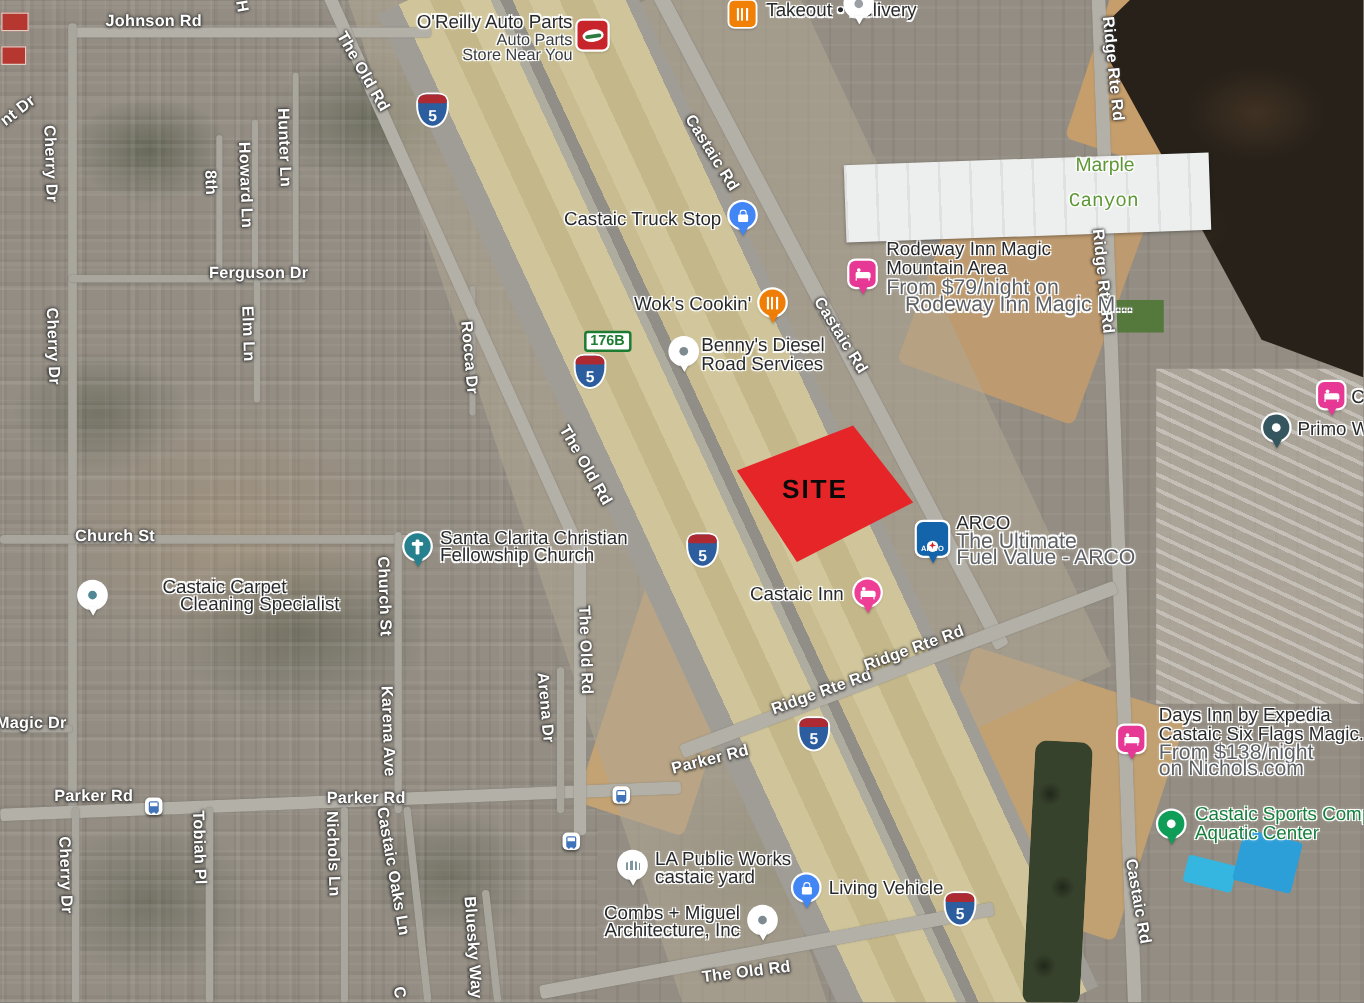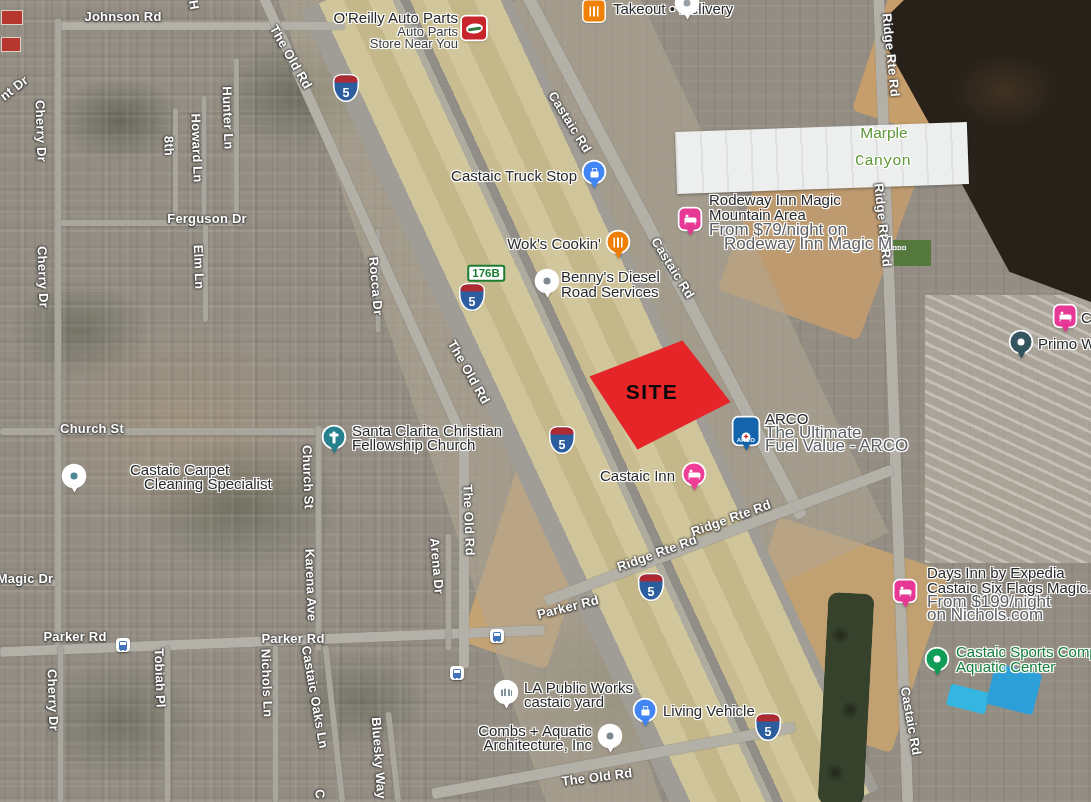--- a/index.html
+++ b/index.html
@@ -245,28 +245,28 @@
       <div class="plabel pl-dark" style="left: 352px; top: 431px; transform: translate(0px, -50%); text-align: right;">Santa Clarita Christian</div>
       <div class="plabel pl-dark" style="left: 352px; top: 445px; transform: translate(0px, -50%);">Fellowship Church</div>
       <div class="plabel pl-dark" style="left: 765px; top: 419px; transform: translate(0px, -50%);">ARCO</div>
       <div class="plabel pl-gray" style="left: 765px; top: 433px; transform: translate(0px, -50%);">The Ultimate</div>
       <div class="plabel pl-gray" style="left: 765px; top: 446px; transform: translate(0px, -50%);">Fuel Value - ARCO</div>
       <div class="plabel pl-dark" style="left: 675px; top: 476px; transform: translate(-100%, -50%);">Castaic Inn</div>
       <div class="plabel pl-dark" style="left: 1038px; top: 344px; transform: translate(0px, -50%);">Primo W</div>
       <div class="plabel pl-dark" style="left: 1081px; top: 318px; transform: translate(0px, -50%);">C</div>
       <div class="plabel pl-dark" style="left: 927px; top: 573px; transform: translate(0px, -50%);">Days Inn by Expedia</div>
       <div class="plabel pl-dark" style="left: 927px; top: 588px; transform: translate(0px, -50%);">Castaic Six Flags Magic...</div>
-      <div class="plabel pl-gray" style="left: 927px; top: 602px; transform: translate(0px, -50%);">From $199/night</div>
+      <div class="plabel pl-gray" style="left: 927px; top: 602px; transform: translate(0px, -50%);">From $138/night</div>
       <div class="plabel pl-gray" style="left: 927px; top: 615px; transform: translate(0px, -50%);">on Nichols.com</div>
       <div class="plabel pl-green" style="left: 956px; top: 652px; transform: translate(0px, -50%);">Castaic Sports Compl</div>
       <div class="plabel pl-green" style="left: 956px; top: 667px; transform: translate(0px, -50%);">Aquatic Center</div>
       <div class="plabel pl-dark" style="left: 524px; top: 688px; transform: translate(0px, -50%);">LA Public Works</div>
       <div class="plabel pl-dark" style="left: 524px; top: 702px; transform: translate(0px, -50%);">castaic yard</div>
       <div class="plabel pl-dark" style="left: 663px; top: 711px; transform: translate(0px, -50%);">Living Vehicle</div>
-      <div class="plabel pl-dark" style="left: 592px; top: 731px; transform: translate(-100%, -50%);">Combs + Aquatic</div>
+      <div class="plabel pl-dark" style="left: 592px; top: 731px; transform: translate(-100%, -50%);">Combs + Miguel</div>
       <div class="plabel pl-dark" style="left: 592px; top: 745px; transform: translate(-100%, -50%);">Architecture, Inc</div>
     </div>
   <div id="pins" style="inset:0;">
       <div class="oreilly-box" style="left: 474px; top: 28px;">
         <span class="oreilly-oval"></span>
       </div>
       <div class="takeout-box" style="left: 594px; top: 11px;">
         <span class="g-dining"></span>
       </div>
       <div class="pin tail" style="width: 21px; height: 21px; background: rgb(66, 133, 244); --pc: #4285f4; left: 594px; top: 172px;">

